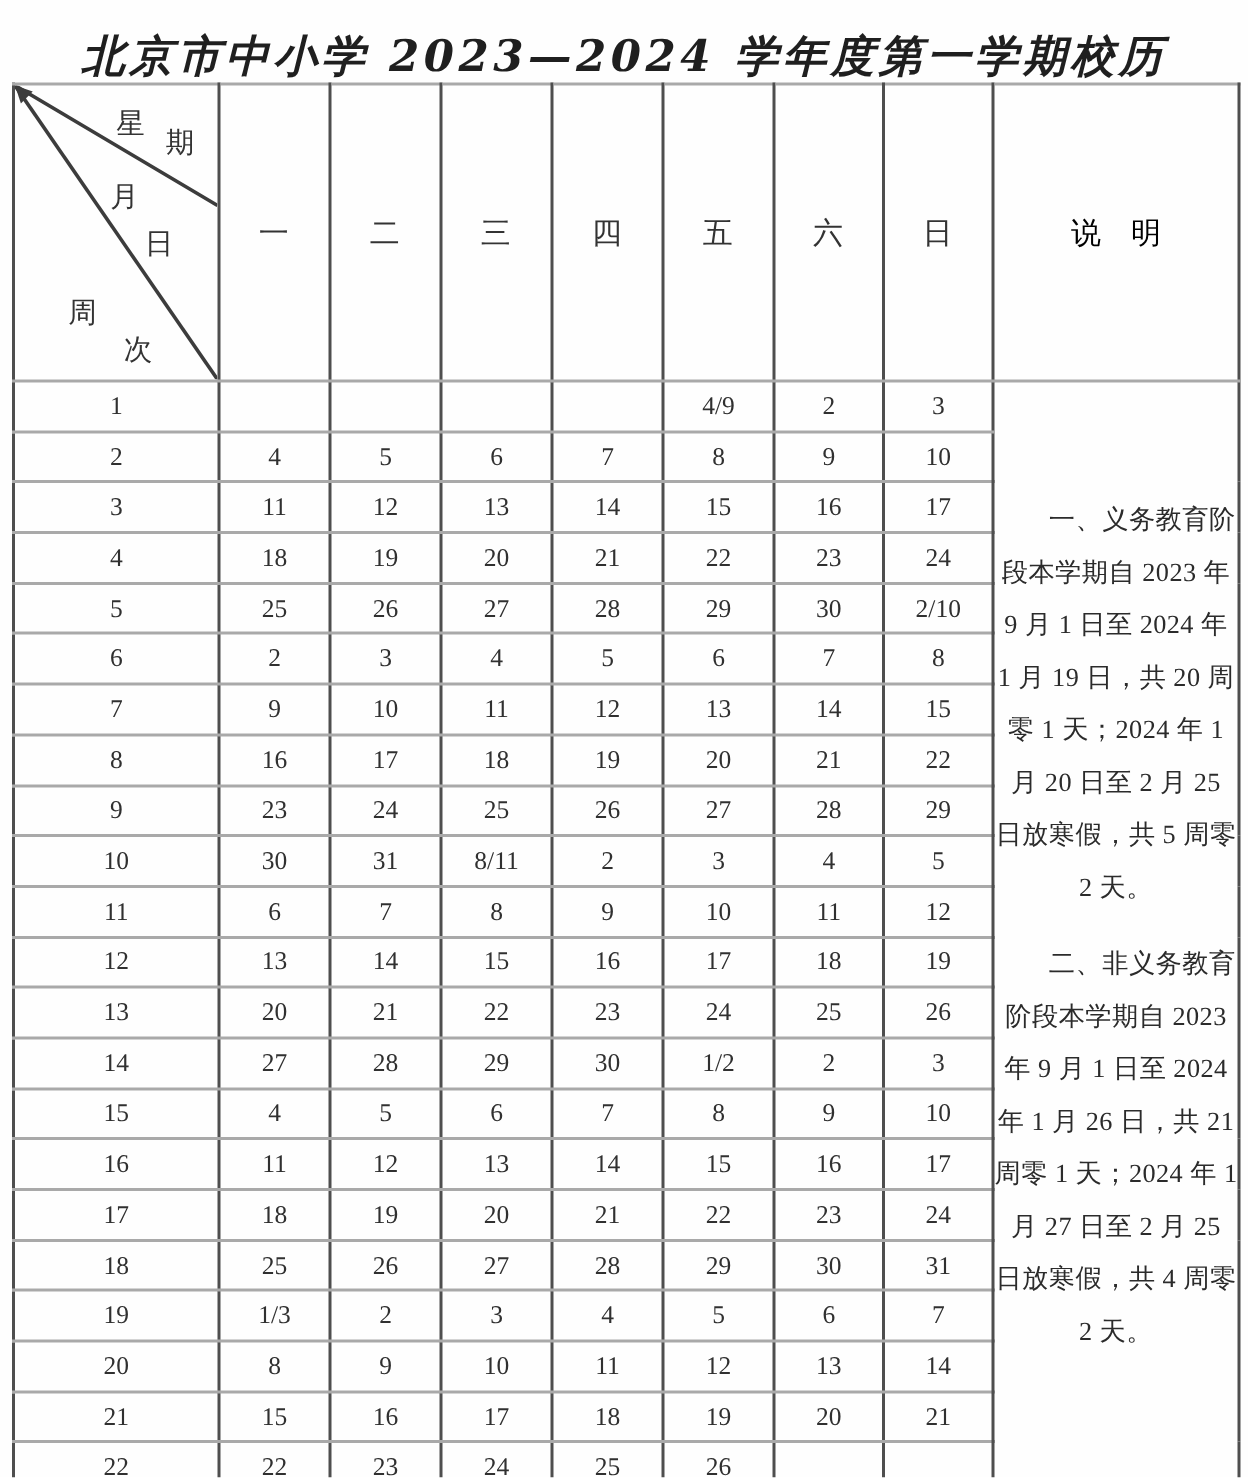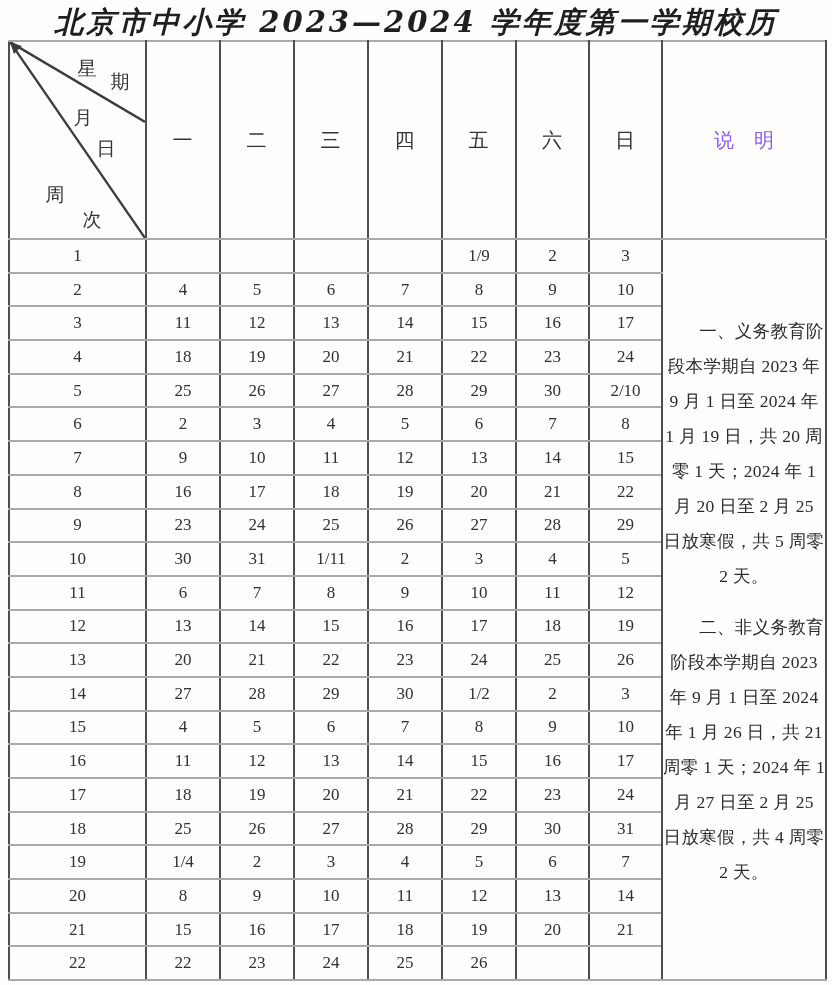--- a/index.html
+++ b/index.html
@@ -6,21 +6,21 @@
   .page {
     position:relative;
     width:832px; height:985px;
     background:#fefefe;
     font-family:"Liberation Serif","DejaVu Serif",serif;
     color:#2e2e2e;
     overflow:hidden;
   }
   .title {
     width:832px;
-    padding-top:3px;
+    padding-top:18px;
     height:37px;
     text-align:center;
     font-family:"DejaVu Serif","Liberation Serif",serif;
     font-size:29px;
     font-weight:bold;
     font-style:italic;
     letter-spacing:3px;
     color:#1f1f1f;
     white-space:nowrap;
   }
@@ -40,21 +40,21 @@
     vertical-align:middle;
     font-weight:normal;
     overflow:hidden;
   }
   tr.header-row { height:196px; }
   tr.header-row th.day-h {
     font-size:20px;
     color:#333333;
     letter-spacing:1px;
   }
-  th.notes-h { font-size:20px; color:#8b5cf6; }
+  th.notes-h { font-size:20px; color:#000000; }
   th.corner-cell {
     position:relative;
     padding:0;
   }
   .corner-inner { position:relative; width:100%; height:196px; }
   .corner-inner svg { position:absolute; left:0; top:0; width:100%; height:100%; }
   .corner-label {
     position:absolute;
     transform:translate(-50%,-50%);
     font-size:19px;
@@ -127,21 +127,21 @@
         <th class="notes-h">说　明</th>
       </tr>
     </thead>
     <tbody id="calendar-body">
       <tr>
         <td class="week-cell">1</td>
         <td class="day-cell"></td>
         <td class="day-cell"></td>
         <td class="day-cell"></td>
         <td class="day-cell"></td>
-        <td class="day-cell">1/9</td>
+        <td class="day-cell">4/9</td>
         <td class="day-cell">2</td>
         <td class="day-cell">3</td>
         <td class="notes-cell" rowspan="22">
           <p class="note-p">一、义务教育阶段本学期自 2023 年 9 月 1 日至 2024 年 1 月 19 日，共 20 周零 1 天；2024 年 1 月 20 日至 2 月 25 日放寒假，共 5 周零 2 天。</p>
           <p class="note-p">二、非义务教育阶段本学期自 2023 年 9 月 1 日至 2024 年 1 月 26 日，共 21 周零 1 天；2024 年 1 月 27 日至 2 月 25 日放寒假，共 4 周零 2 天。</p>
         </td>
       </tr>
     <tr>
       <td class="week-cell">2</td>
       <td class="day-cell">4</td>
@@ -219,21 +219,21 @@
       <td class="day-cell">25</td>
       <td class="day-cell">26</td>
       <td class="day-cell">27</td>
       <td class="day-cell">28</td>
       <td class="day-cell">29</td>
     </tr>
         <tr>
       <td class="week-cell">10</td>
       <td class="day-cell">30</td>
       <td class="day-cell">31</td>
-      <td class="day-cell">1/11</td>
+      <td class="day-cell">8/11</td>
       <td class="day-cell">2</td>
       <td class="day-cell">3</td>
       <td class="day-cell">4</td>
       <td class="day-cell">5</td>
     </tr>
         <tr>
       <td class="week-cell">11</td>
       <td class="day-cell">6</td>
       <td class="day-cell">7</td>
       <td class="day-cell">8</td>
@@ -307,21 +307,21 @@
       <td class="day-cell">25</td>
       <td class="day-cell">26</td>
       <td class="day-cell">27</td>
       <td class="day-cell">28</td>
       <td class="day-cell">29</td>
       <td class="day-cell">30</td>
       <td class="day-cell">31</td>
     </tr>
         <tr>
       <td class="week-cell">19</td>
-      <td class="day-cell">1/4</td>
+      <td class="day-cell">1/3</td>
       <td class="day-cell">2</td>
       <td class="day-cell">3</td>
       <td class="day-cell">4</td>
       <td class="day-cell">5</td>
       <td class="day-cell">6</td>
       <td class="day-cell">7</td>
     </tr>
         <tr>
       <td class="week-cell">20</td>
       <td class="day-cell">8</td>

